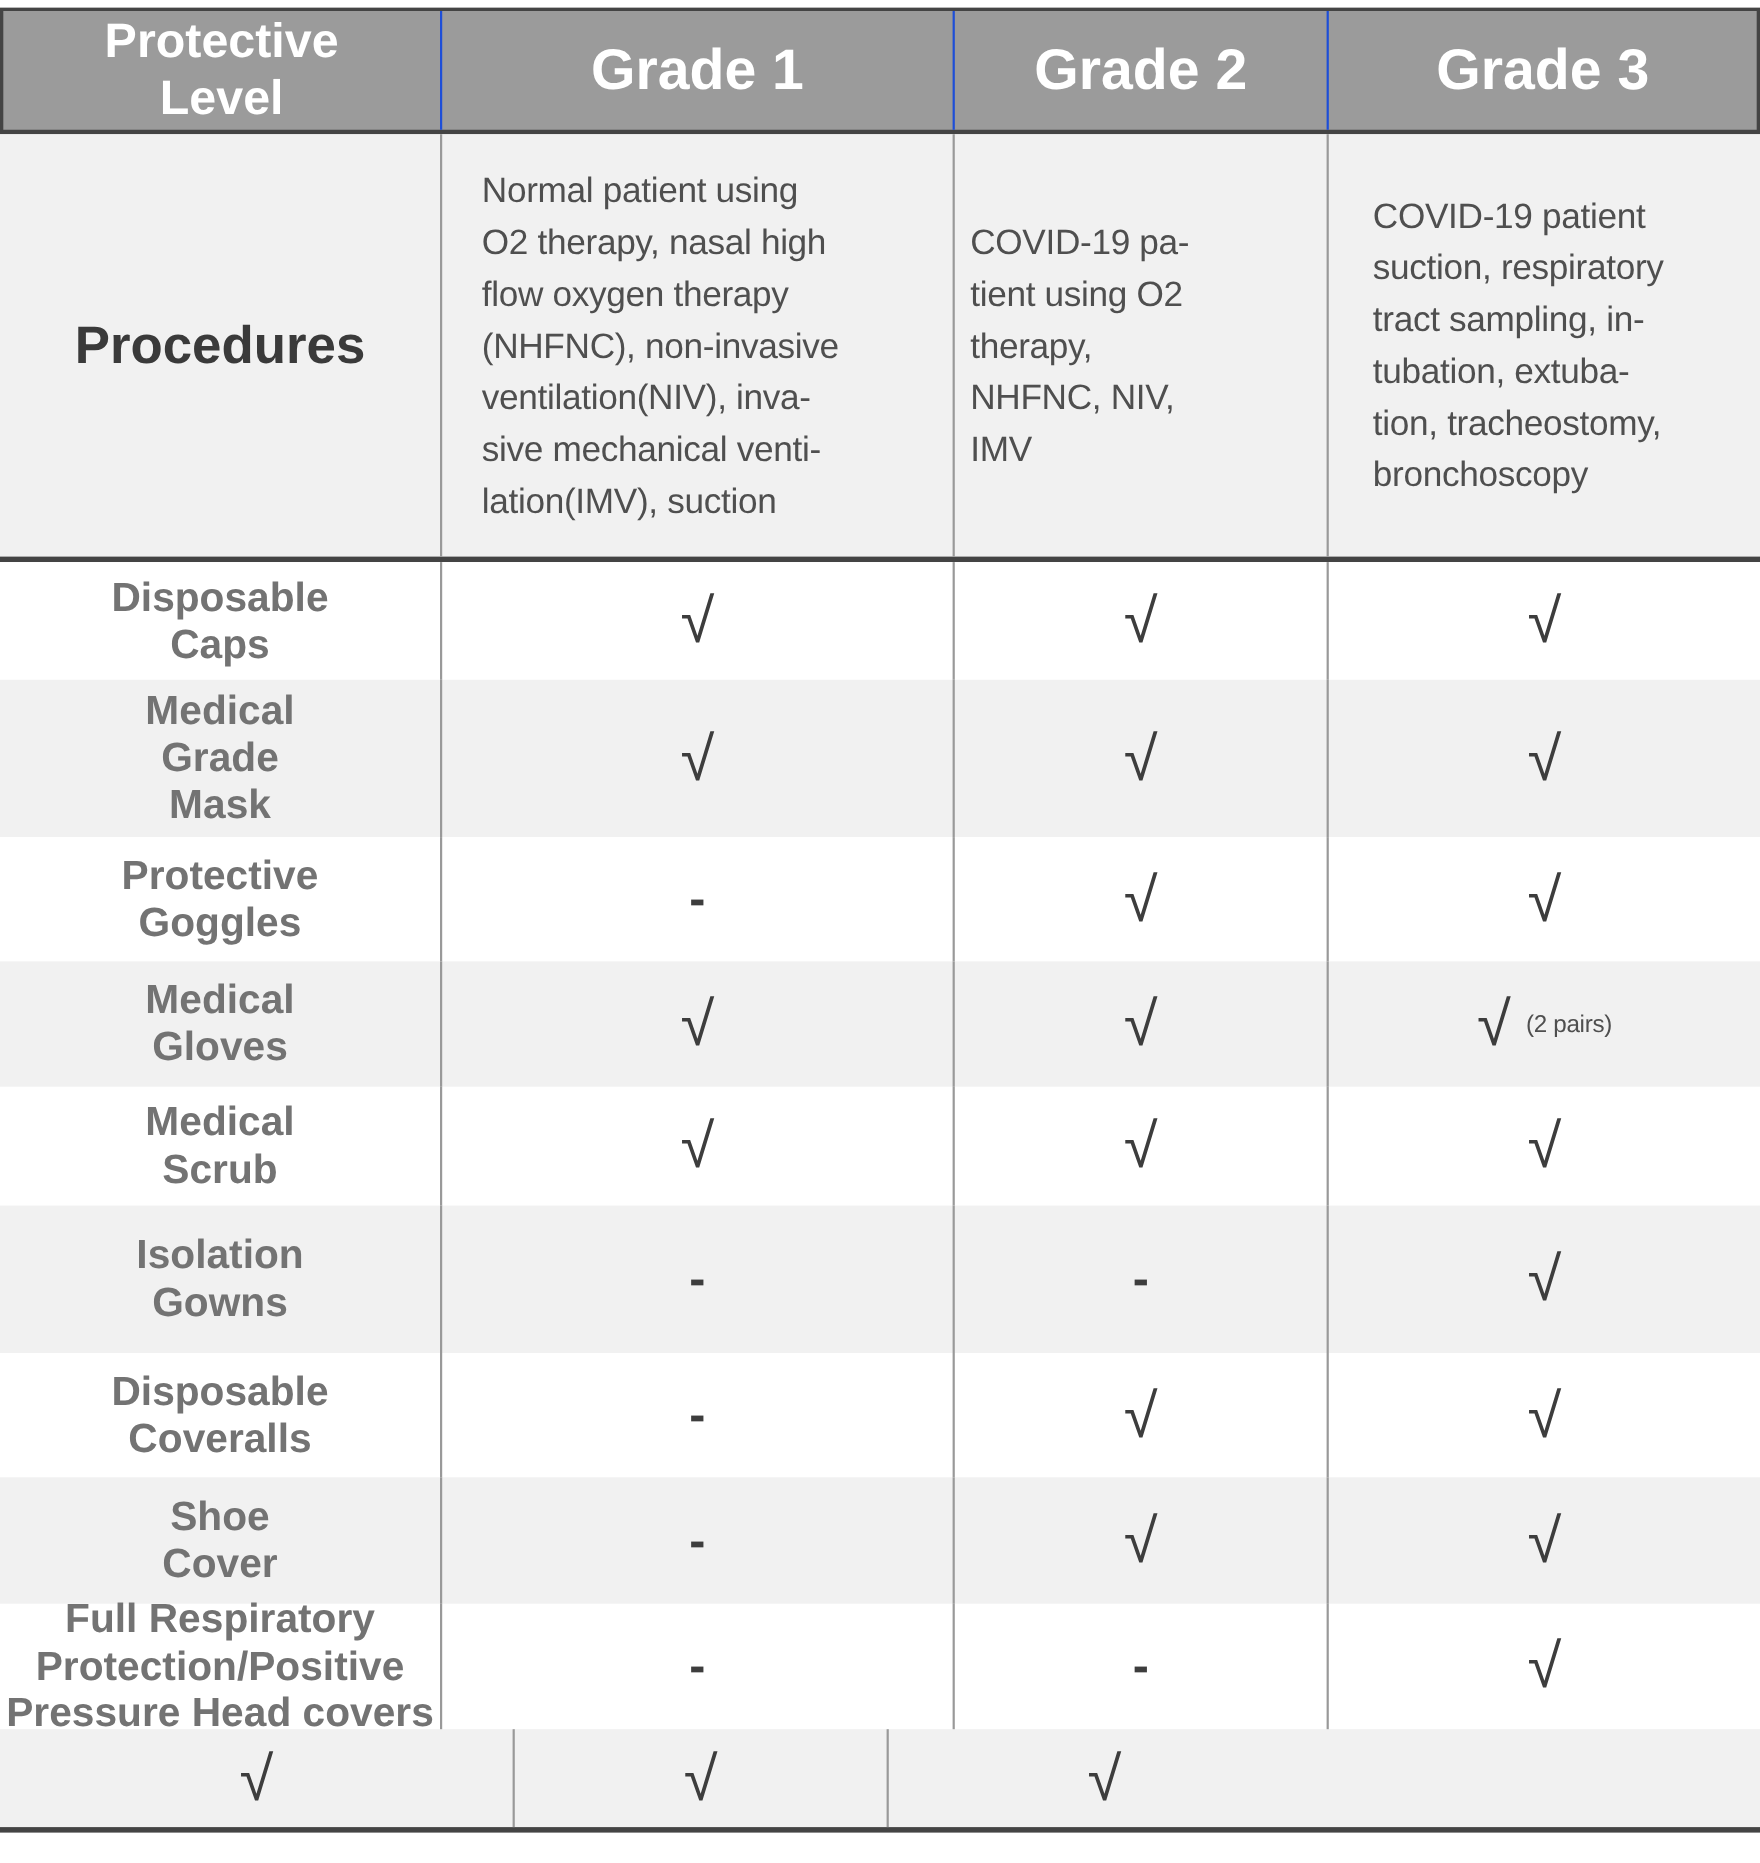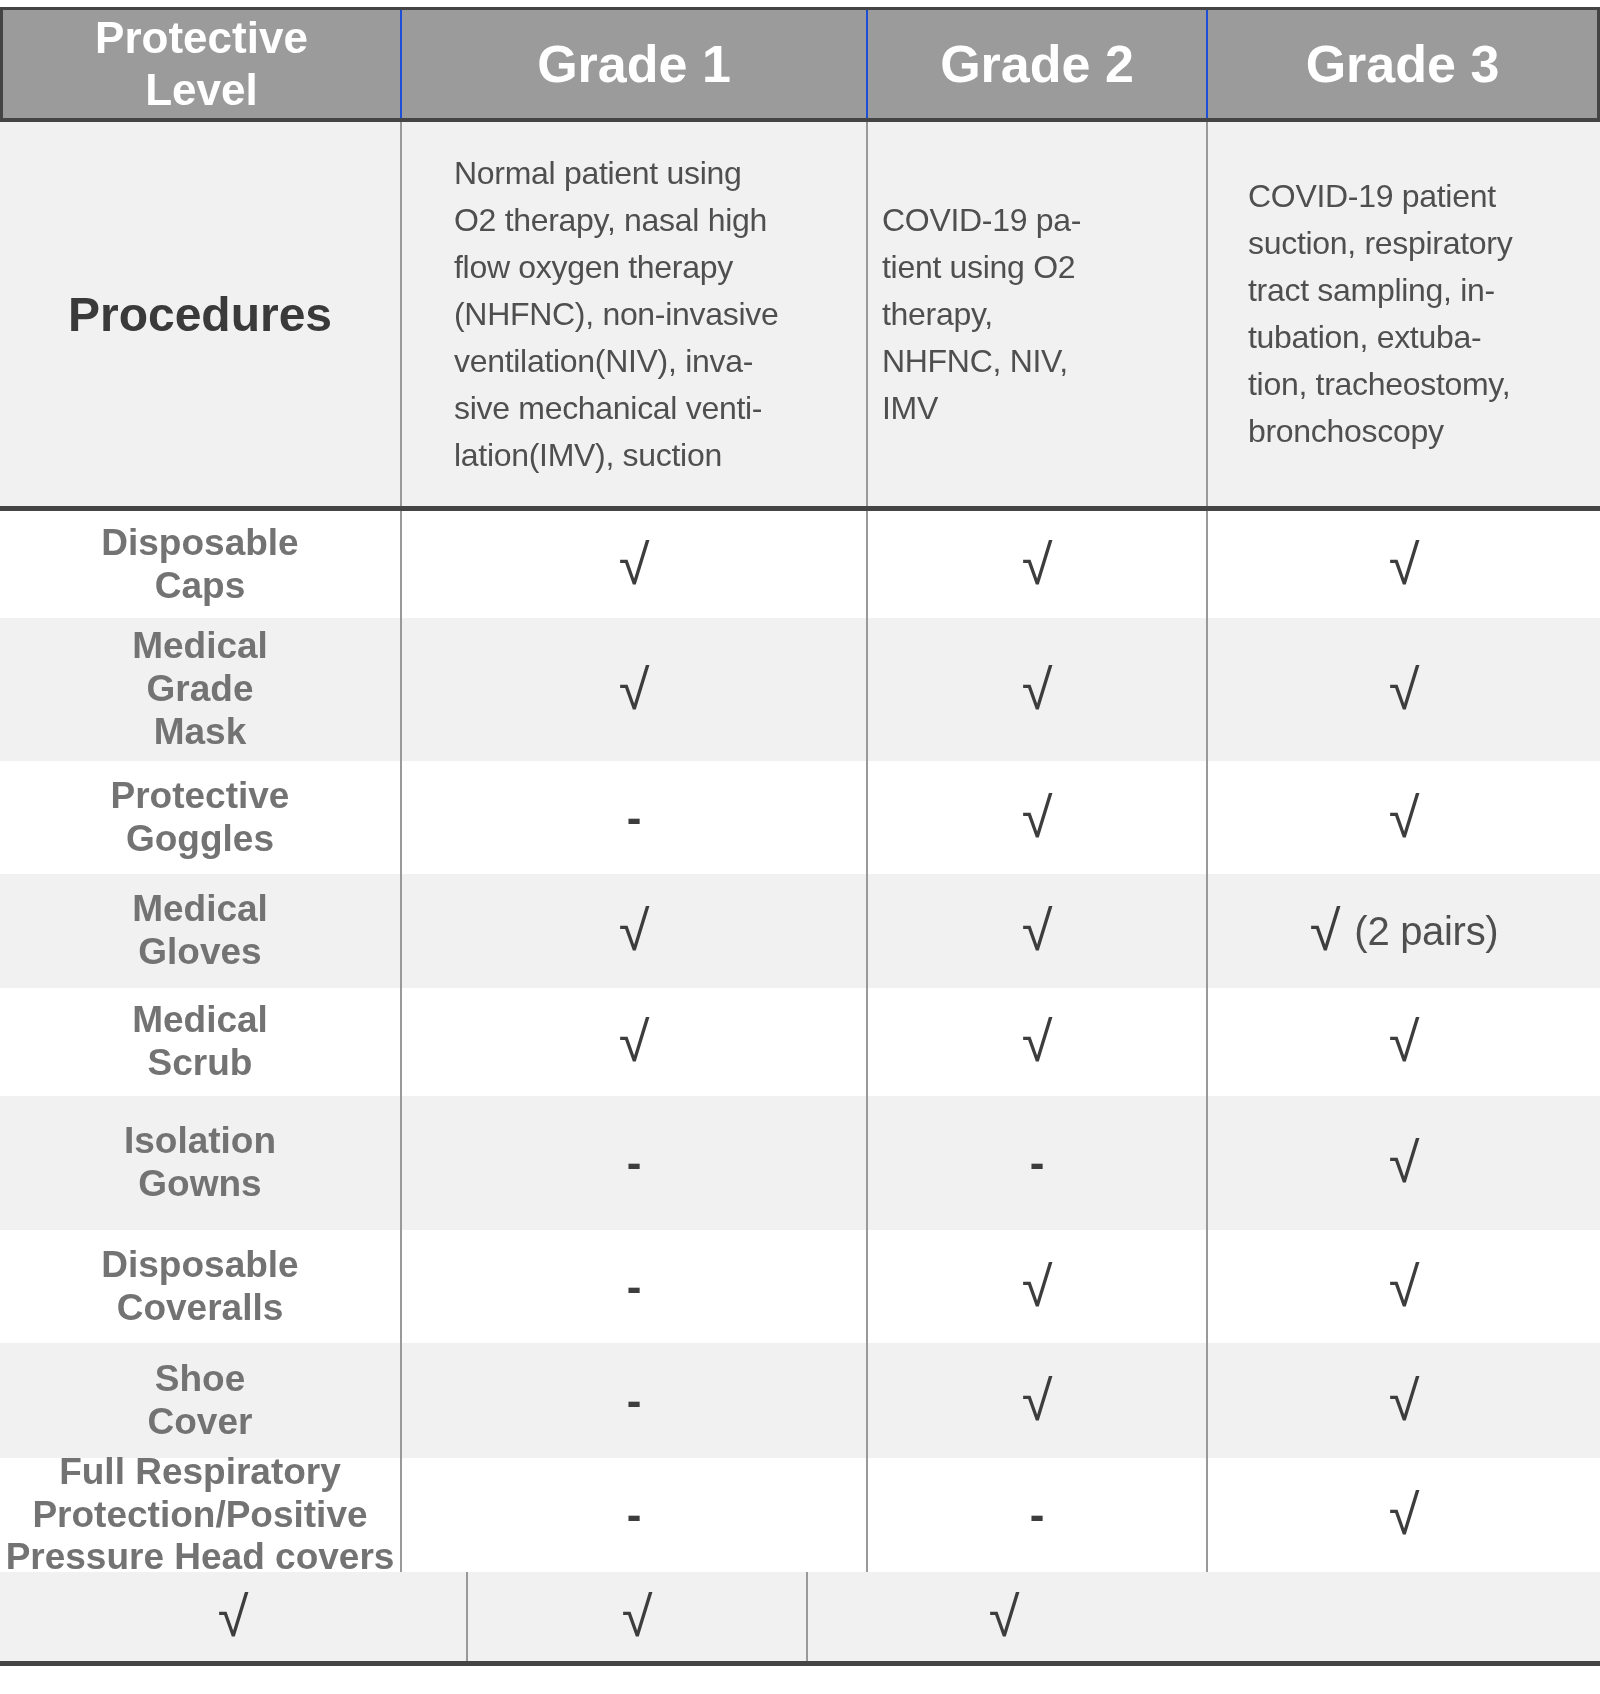--- a/index.html
+++ b/index.html
@@ -35,38 +35,38 @@
 
   
   .proc{height:384px;background:#f1f1f1;}
   .proc .cell + .cell{border-left:2px solid #999999;}
   .plabel-txt{font-size:48px;font-weight:bold;color:#3a3a3a;}
   .desc{justify-content:flex-start;text-align:left;}
   .desc .txt{
     font-size:32px;line-height:47px;color:#4f4f4f;
     letter-spacing:-0.3px;white-space:pre-line;
   }
-  .proc .c1{padding-left:52px;}
+  .proc .c1{padding-left:36px;}
   .proc .c2{padding-left:14px;}
   .proc .c3{padding-left:40px;}
 
   
   .hr{height:5px;background:#444444;width:1600px;}
 
   
   .item .cell + .cell{border-left:2px solid #999999;}
   .item.even{background:#f1f1f1;}
   .item.odd{background:#ffffff;}
   .ilabel-txt{
     font-size:37px;font-weight:bold;color:#737373;
     line-height:1.16;text-align:center;white-space:pre-line;
   }
   .check{font-size:56px;font-weight:400;color:#3d3d3d;line-height:1;}
   .dash{font-size:44px;font-weight:700;color:#3d3d3d;line-height:1;}
-  .extra{font-size:40px;color:#4f4f4f;margin-left:14px;letter-spacing:-0.3px;}
+  .extra{font-size:22px;color:#4f4f4f;margin-left:14px;letter-spacing:-0.3px;}
 
   .r1{height:107px}.r2{height:143px}.r3{height:113px}.r4{height:114px}.r5{height:108px}
   .r6{height:134px}.r7{height:113px}.r8{height:115px}.r9{height:114px}.r10{height:89px}
 </style>
 </head>
 <body>
 
 <div class="page">
   <div class="tbl">
 

